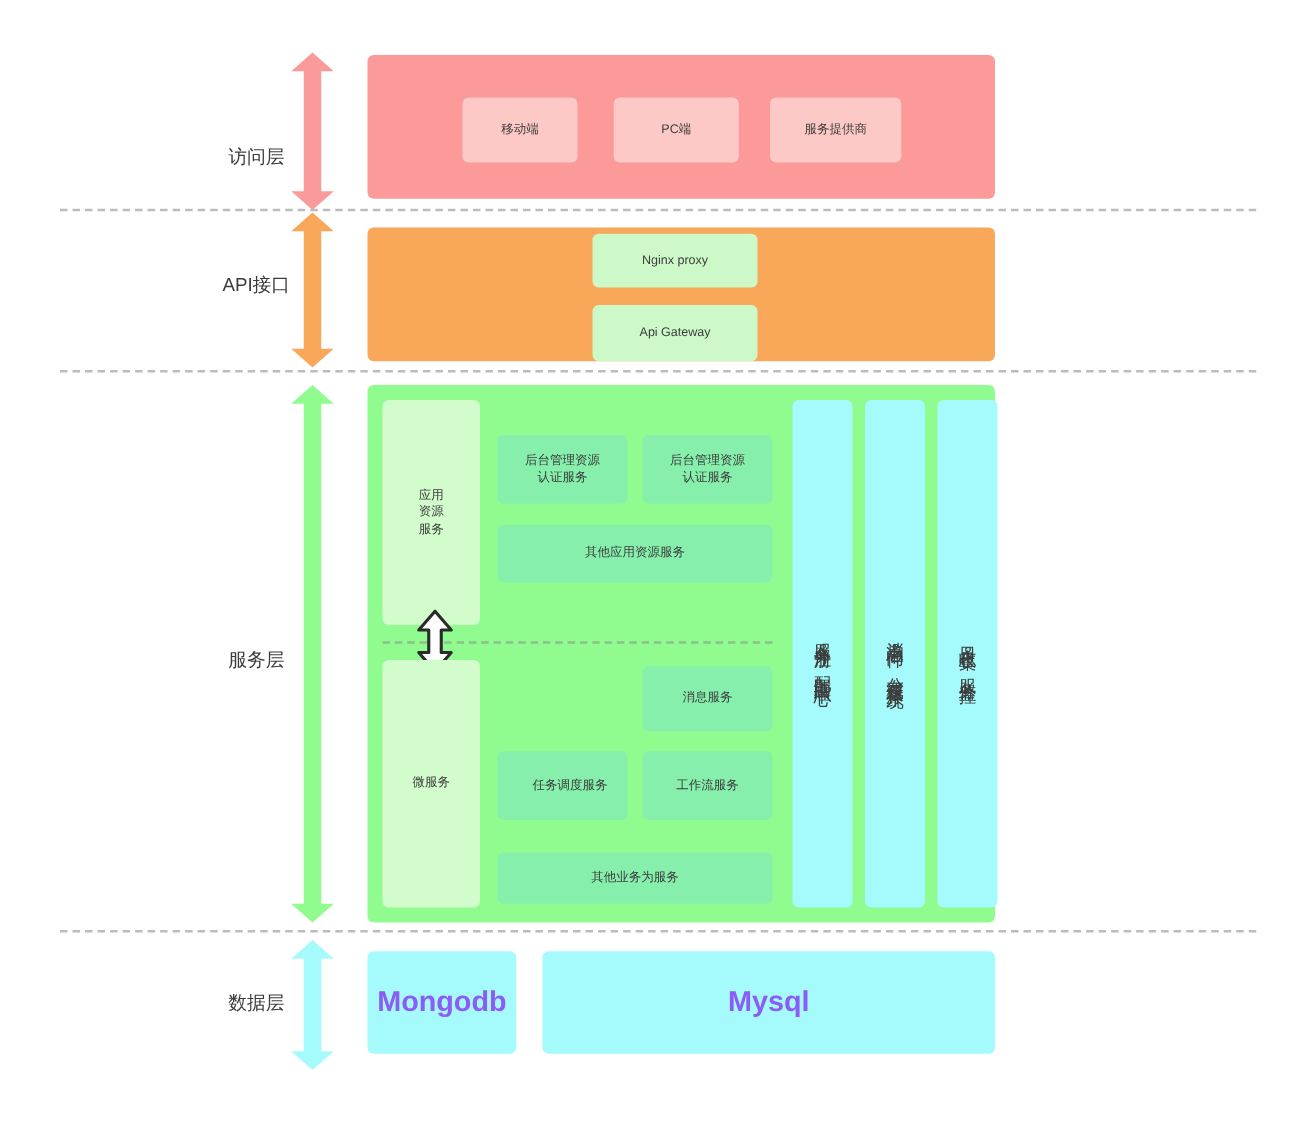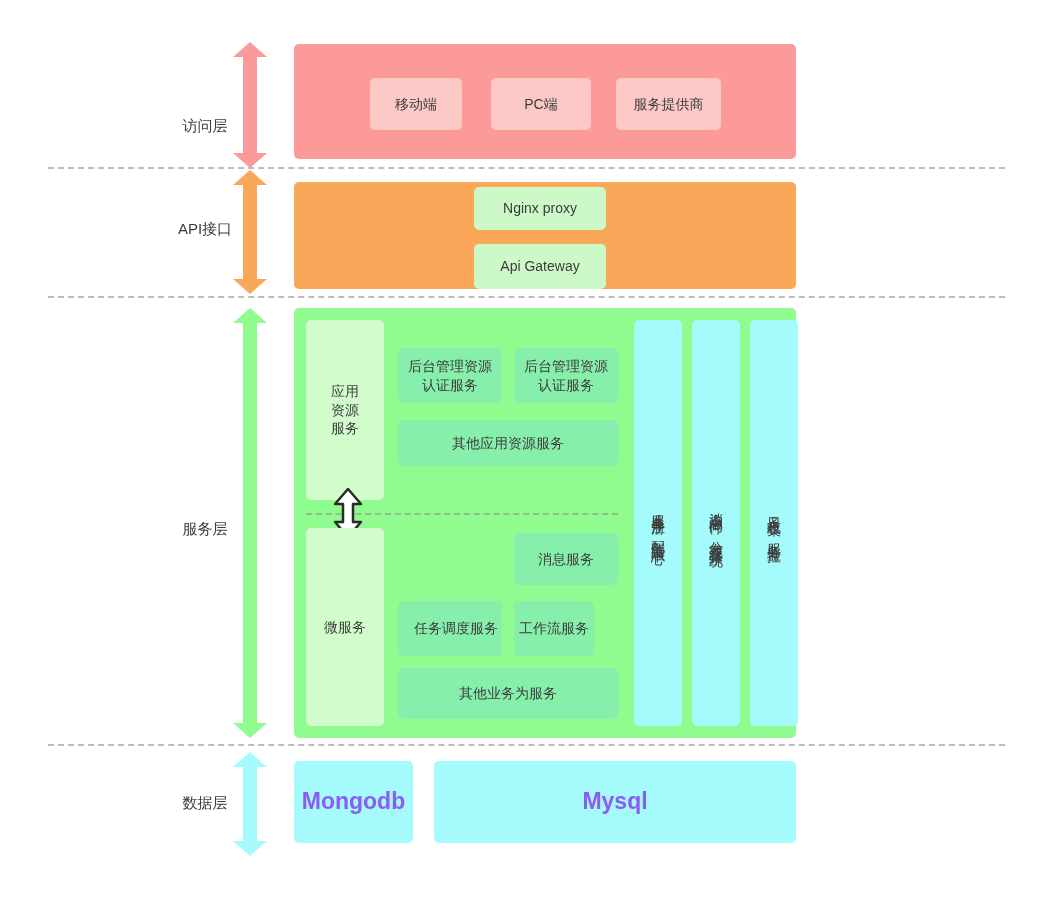--- a/index.html
+++ b/index.html
@@ -79,21 +79,21 @@
   .band-service  { background: #90fb8f; }
 
   
   .chip {
     position: absolute;
     border-radius: 5px;
     display: flex;
     align-items: center;
     justify-content: center;
     text-align: center;
-    font-size: 14px;
+    font-size: 10px;
     color: #3c3c3c;
     line-height: 1.35;
     box-sizing: border-box;
     padding: 2px 4px;
   }
   .chip-pale-pink { background: #fdc9c7; }
   .chip-pale-grn  { background: #ccf9c7; }
   .chip-orange    { background: #86efac; }
   .chip-softgrn   { background: #d2fccc; }
   .chip-cyan      { background: #a5fbfb; }
@@ -199,23 +199,23 @@
     </svg>
   </div>
 
   <div class="chip chip-softgrn" style="left:306px; top:528px; width:78px; height:198px;">微服务</div>
 
 
   <div class="chip chip-orange" style="left:514px; top:533px; width:104px; height:52px;">消息服务</div>
 
   <div class="chip chip-orange" style="left:398px; top:601px; width:104px; height:55px;padding-left:16px;">任务调度服务</div>
 
-  <div class="chip chip-orange" style="left:514px; top:601px; width:80px; height:55px;">工作流服务</div>
-
-  <div class="chip chip-orange" style="left:398px; top:668px; width:220px; height:51px;">其他业务为服务</div>
+  <div class="chip chip-orange" style="left:514px; top:601px; width:104px; height:55px;">工作流服务</div>
+
+  <div class="chip chip-orange" style="left:398px; top:682px; width:220px; height:41px;">其他业务为服务</div>
 
   <div class="chip chip-cyan chip-vertical" style="left:634px; top:320px; width:48px; height:406px;">服务注册&amp;配置管理中心</div>
 
   <div class="chip chip-cyan chip-vertical" style="left:692px; top:320px; width:48px; height:406px;">消息中间件&amp;分布式缓存系统</div>
 
   <div class="chip chip-cyan chip-vertical" style="left:750px; top:320px; width:48px; height:406px;">日志收集&amp;服务监控</div>
 
   <div class="chip chip-cyan chip-db" style="left:294px; top:761px; width:119px; height:82px;">Mongodb</div>
 
   <div class="chip chip-cyan chip-db" style="left:434px; top:761px; width:362px; height:82px;">Mysql</div>

